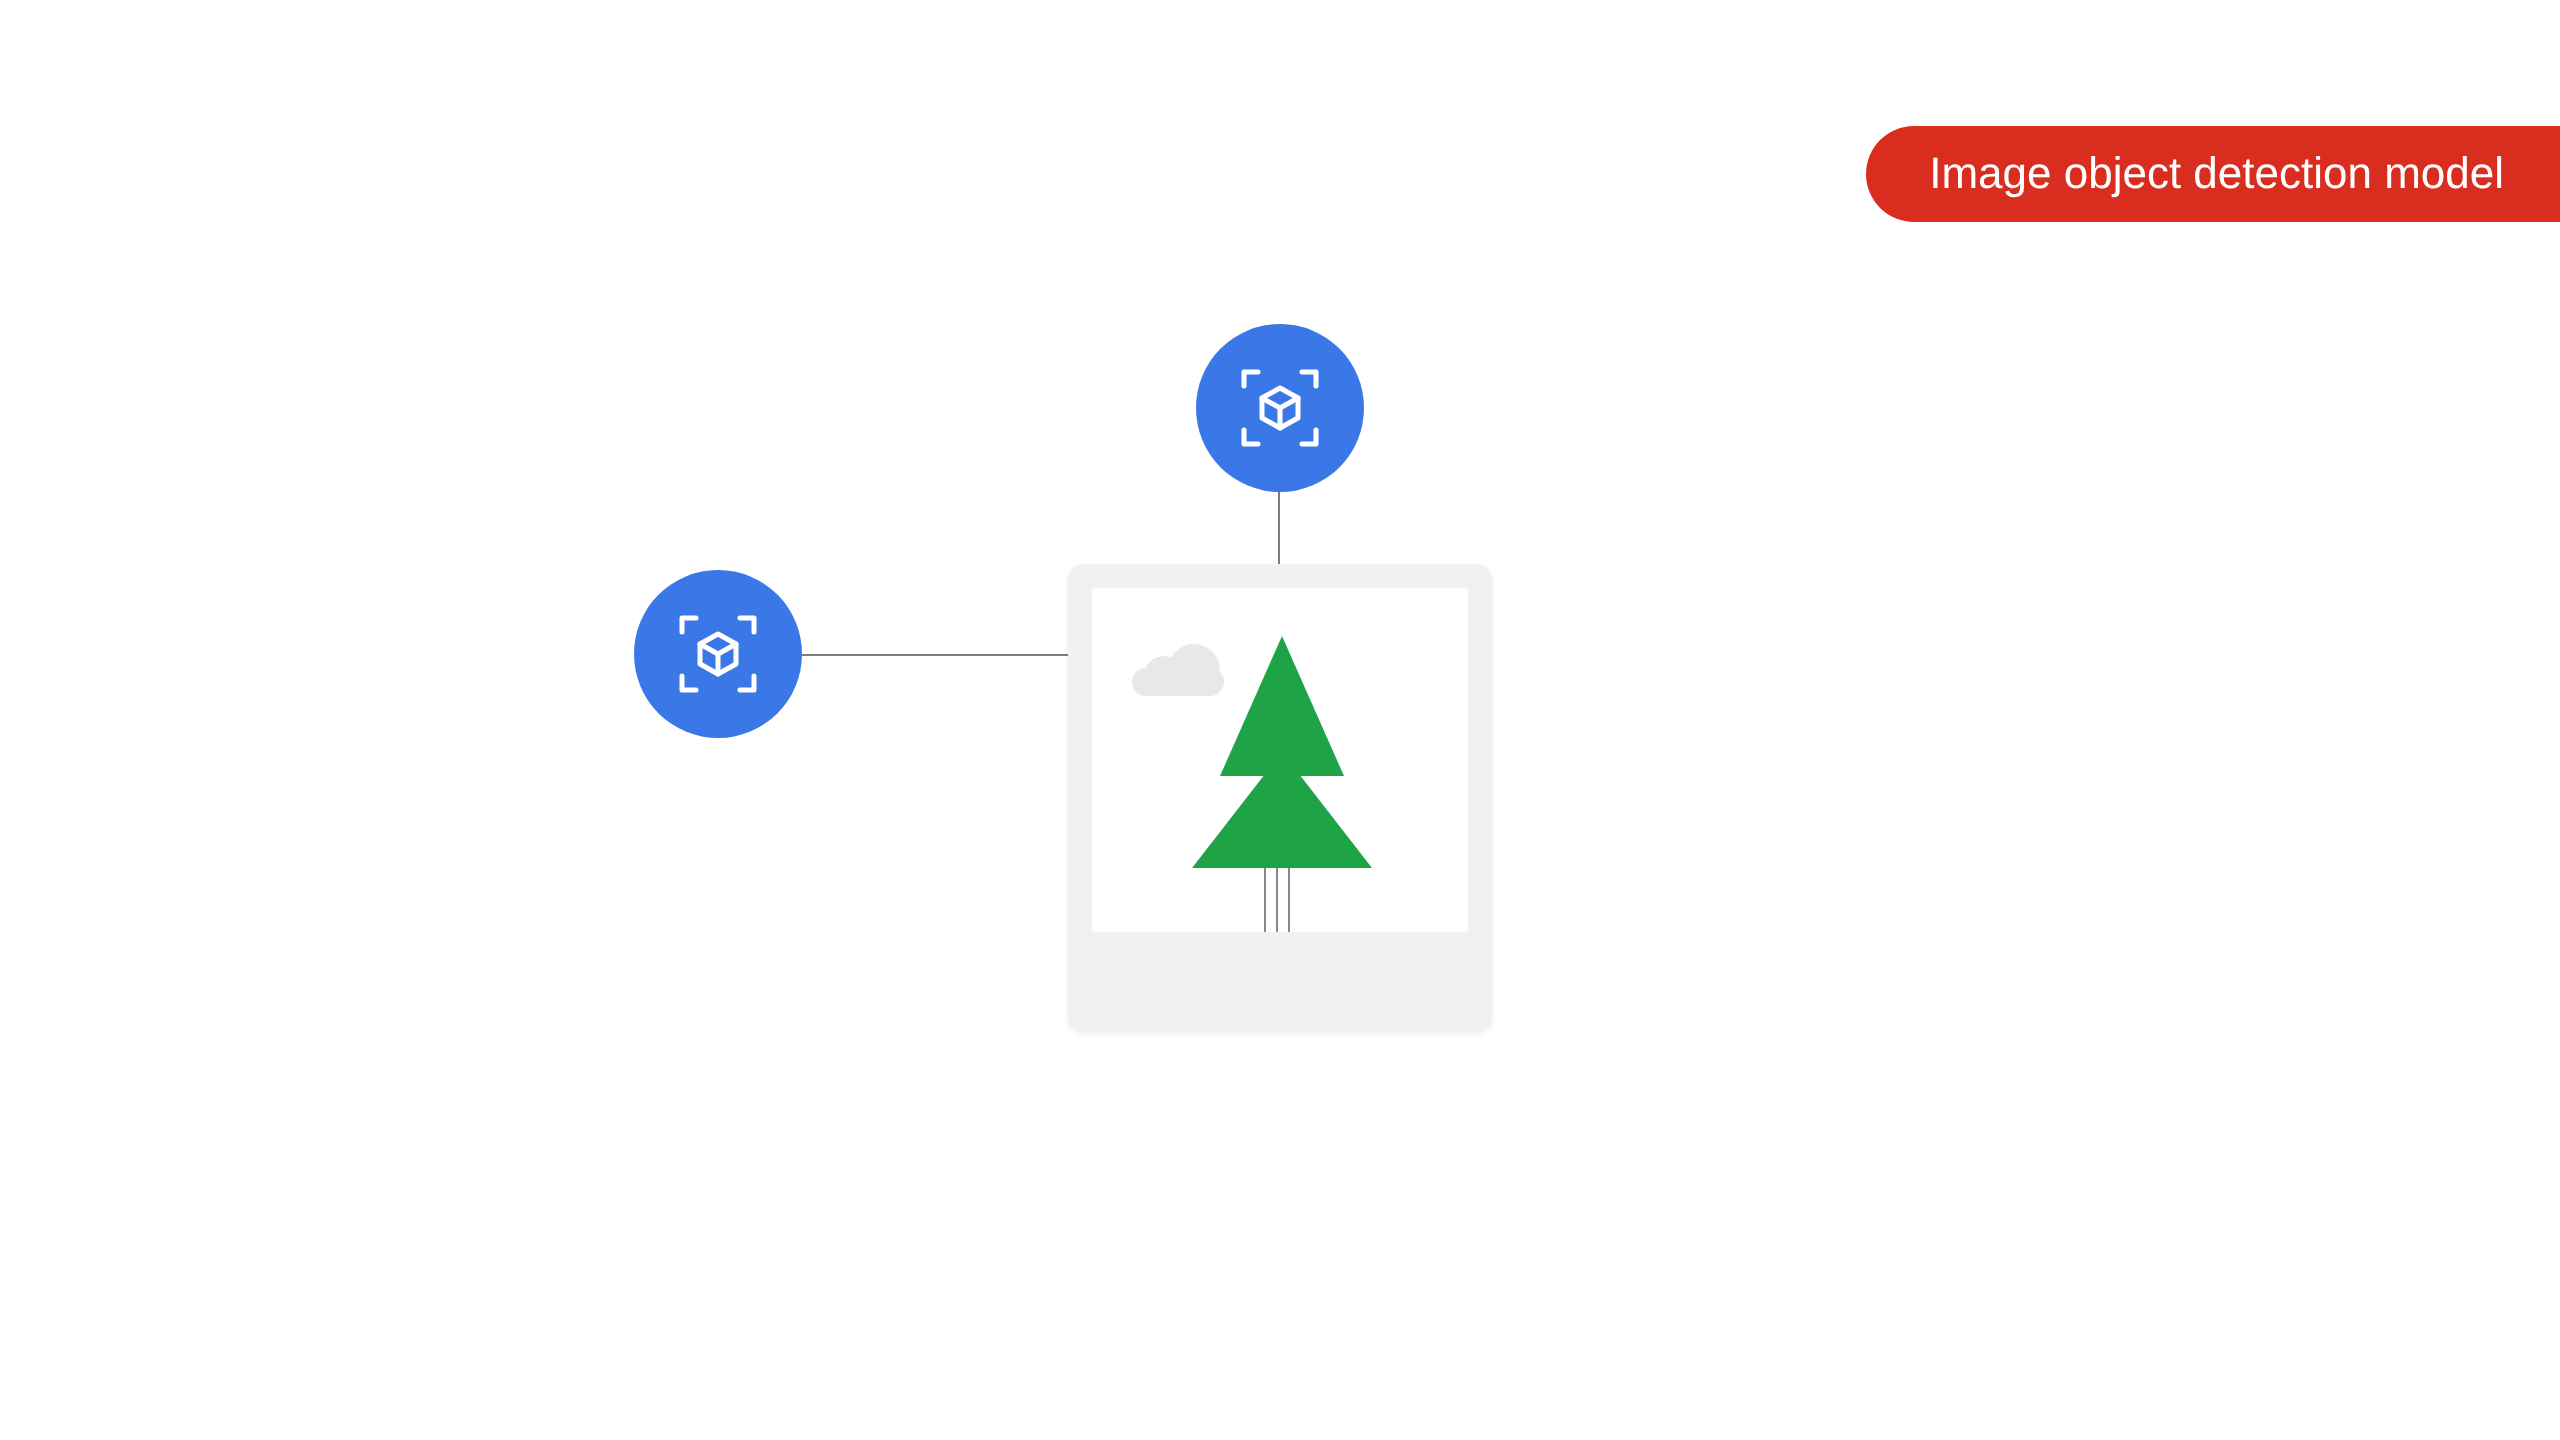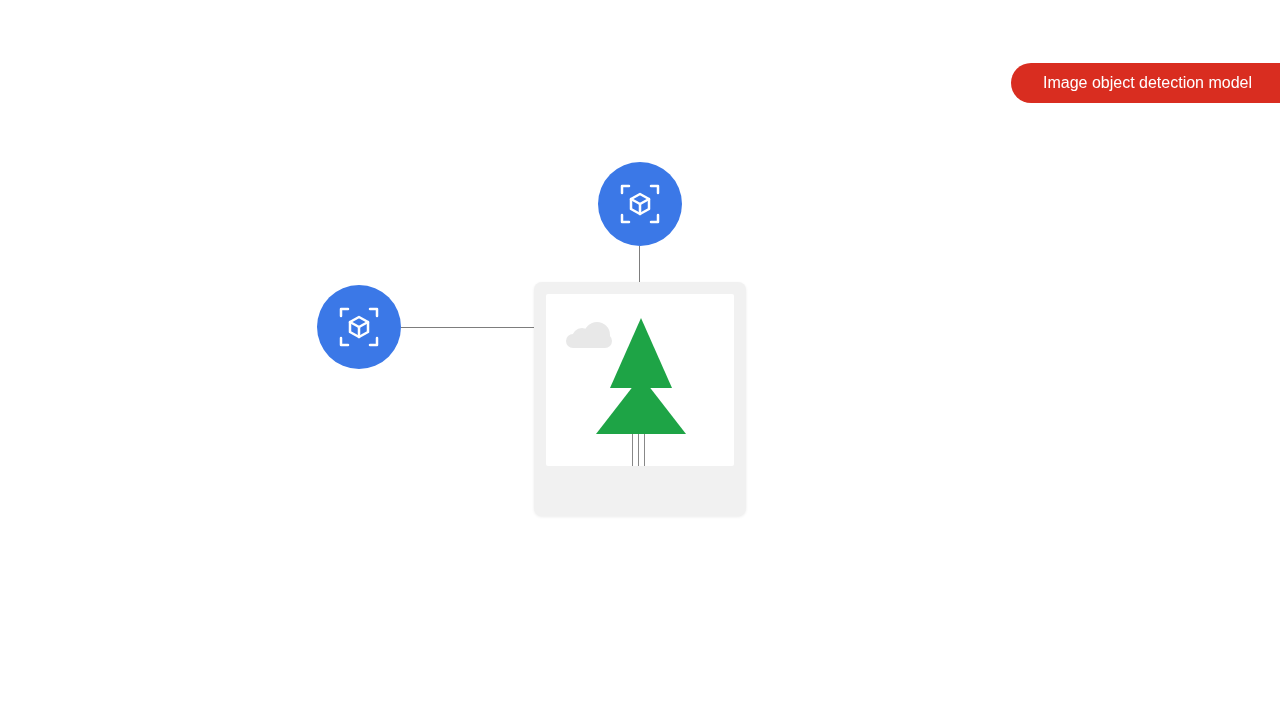--- a/index.html
+++ b/index.html
@@ -10,21 +10,21 @@
       position: relative;
       font-family: 'Google Sans', 'Product Sans', Arial, sans-serif;
       overflow: hidden;
     }
     .badge {
       position: absolute;
       top: 63px;
       right: 0;
       background: #d92d20;
       color: #ffffff;
-      font-size: 16px;
+      font-size: 22px;
       padding: 11px 28px 11px 32px;
       border-radius: 25px 0 0 25px;
     }
     .diagram {
       position: absolute;
       left: 0;
       top: 0;
       width: 1280px;
       height: 720px;
     }

